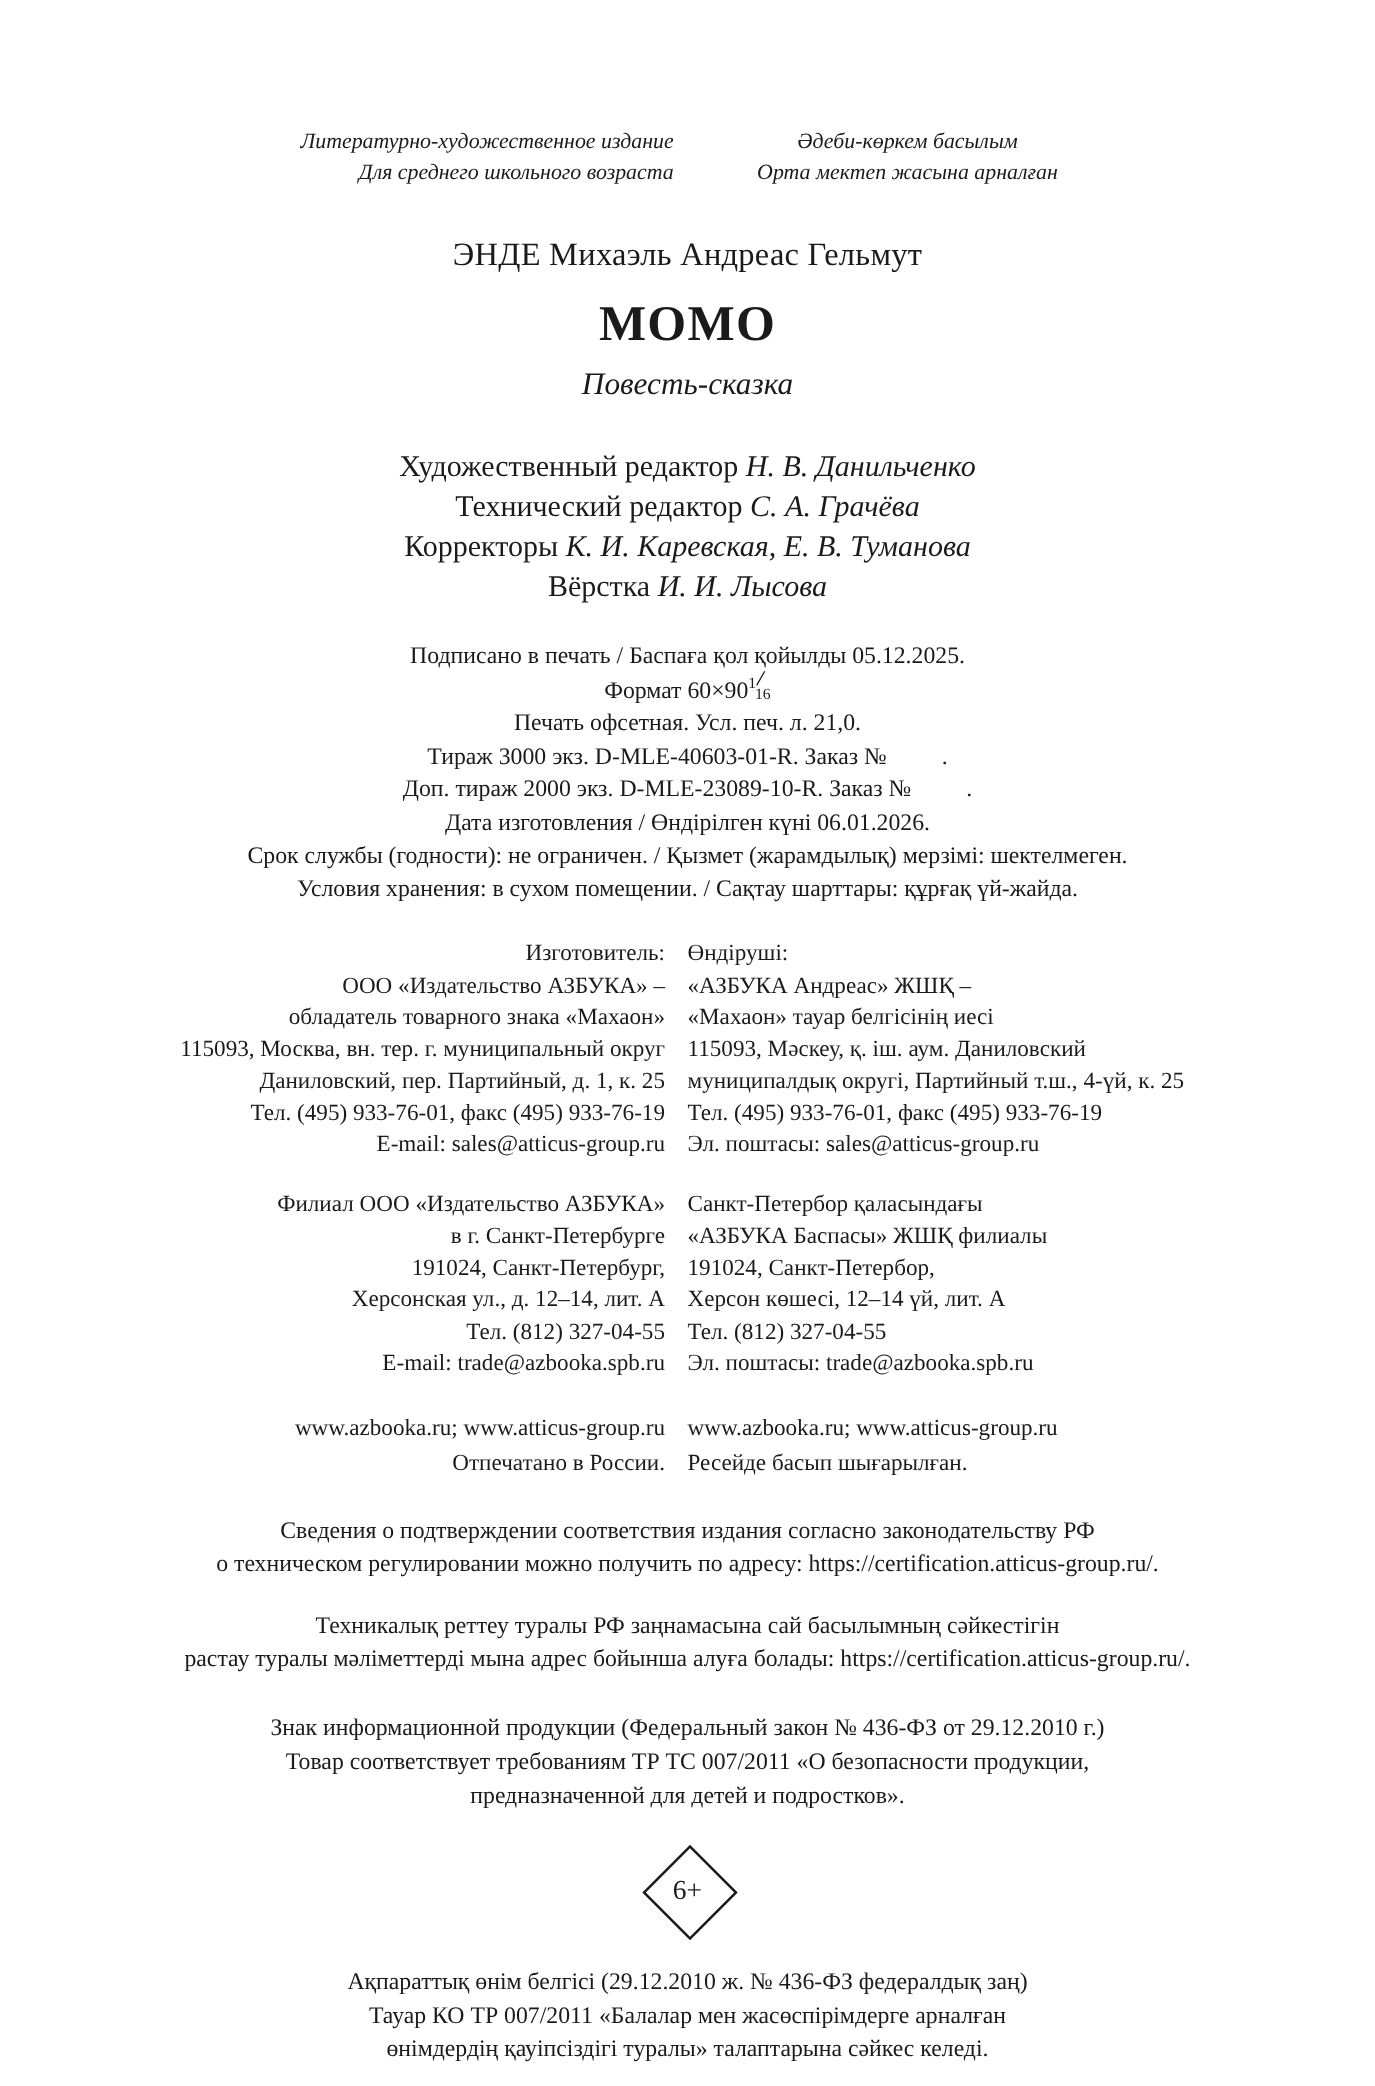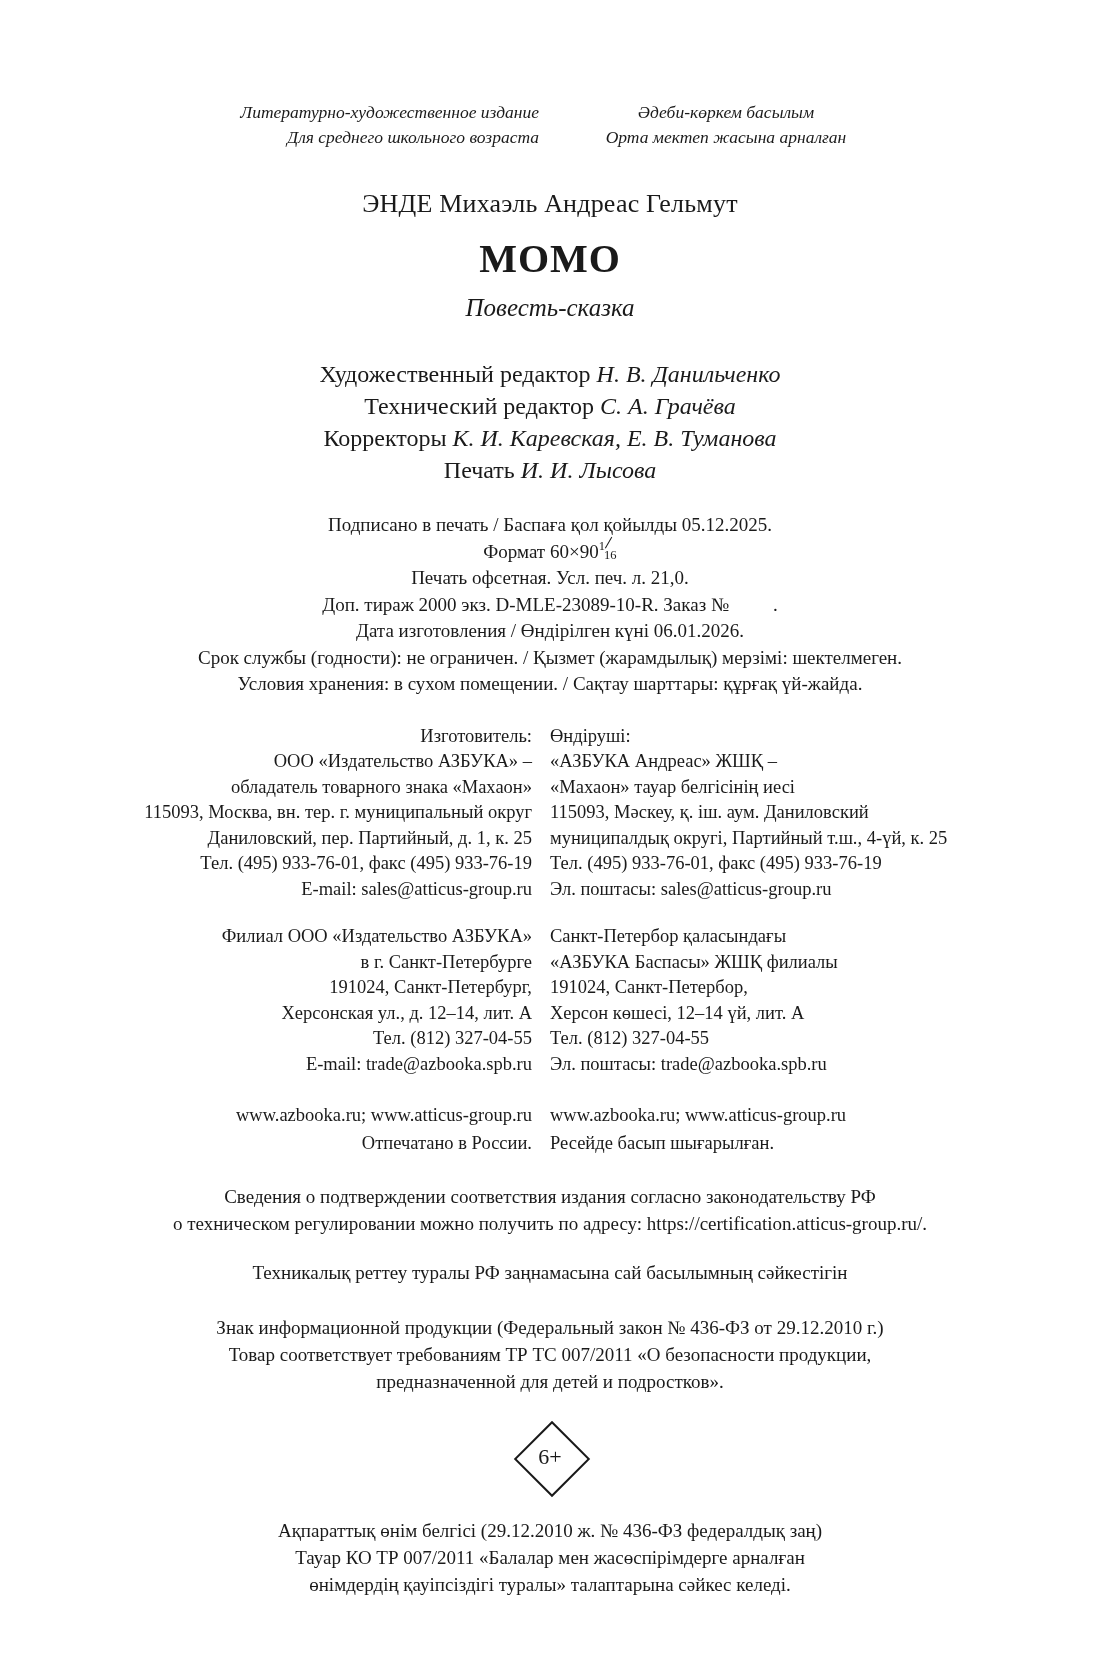--- a/index.html
+++ b/index.html
@@ -250,29 +250,30 @@
   </div>
 
   <div class="author-line">ЭНДЕ Михаэль Андреас Гельмут</div>
   <div class="book-title">МОМО</div>
   <div class="subtitle">Повесть-сказка</div>
 
   <div class="credits">
     <div class="line"><span>Художественный редактор </span><span class="ital">Н. В. Данильченко</span></div>
     <div class="line"><span>Технический редактор </span><span class="ital">С. А. Грачёва</span></div>
     <div class="line"><span>Корректоры </span><span class="ital">К. И. Каревская, Е. В. Туманова</span></div>
-    <div class="line"><span>Печать </span><span class="ital">И. И. Лысова</span></div>
+    <div class="line"><span>Вёрстка </span><span class="ital">И. И. Лысова</span></div>
   </div>
 
   <div class="techdata">
     <div class="line">Подписано в печать / Баспаға қол қойылды 05.12.2025.</div>
     <div class="line">
       <span>Формат 60×90</span><span class="frac"><span class="num">1</span><span class="bar"></span><span class="den">16</span></span>
     </div>
     <div class="line">Печать офсетная. Усл. печ. л. 21,0.</div>
+    <div class="line"><span>Тираж 3000 экз. D-MLE-40603-01-R. Заказ №</span><span class="gap-dot"></span><span>.</span></div>
     <div class="line"><span>Доп. тираж 2000 экз. D-MLE-23089-10-R. Заказ №</span><span class="gap-dot"></span><span>.</span></div>
     <div class="line">Дата изготовления / Өндірілген күні 06.01.2026.</div>
     <div class="line">Срок службы (годности): не ограничен. / Қызмет (жарамдылық) мерзімі: шектелмеген.</div>
     <div class="line">Условия хранения: в сухом помещении. / Сақтау шарттары: құрғақ үй-жайда.</div>
   </div>
 
   <div class="addr-block">
     <div class="col-l">
       <div class="line">Изготовитель:</div>
       <div class="line">ООО «Издательство АЗБУКА» –</div>
@@ -322,20 +323,21 @@
       <div class="line">Ресейде басып шығарылған.</div>
     </div>
   </div>
 
   <div class="cert">
     <div class="line">Сведения о подтверждении соответствия издания согласно законодательству РФ</div>
     <div class="line">о техническом регулировании можно получить по адресу: https://certification.atticus-group.ru/.</div>
   </div>
   <div class="cert kz">
     <div class="line">Техникалық реттеу туралы РФ заңнамасына сай басылымның сәйкестігін</div>
+    <div class="line">растау туралы мәліметтерді мына адрес бойынша алуға болады: https://certification.atticus-group.ru/.</div>
   </div>
 
   <div class="infosign">
     <div class="line">Знак информационной продукции (Федеральный закон № 436-ФЗ от 29.12.2010 г.)</div>
     <div class="line">Товар соответствует требованиям ТР ТС 007/2011 «О безопасности продукции,</div>
     <div class="line">предназначенной для детей и подростков».</div>
   </div>
 
   <div class="badge-wrap">
     <div class="badge">

